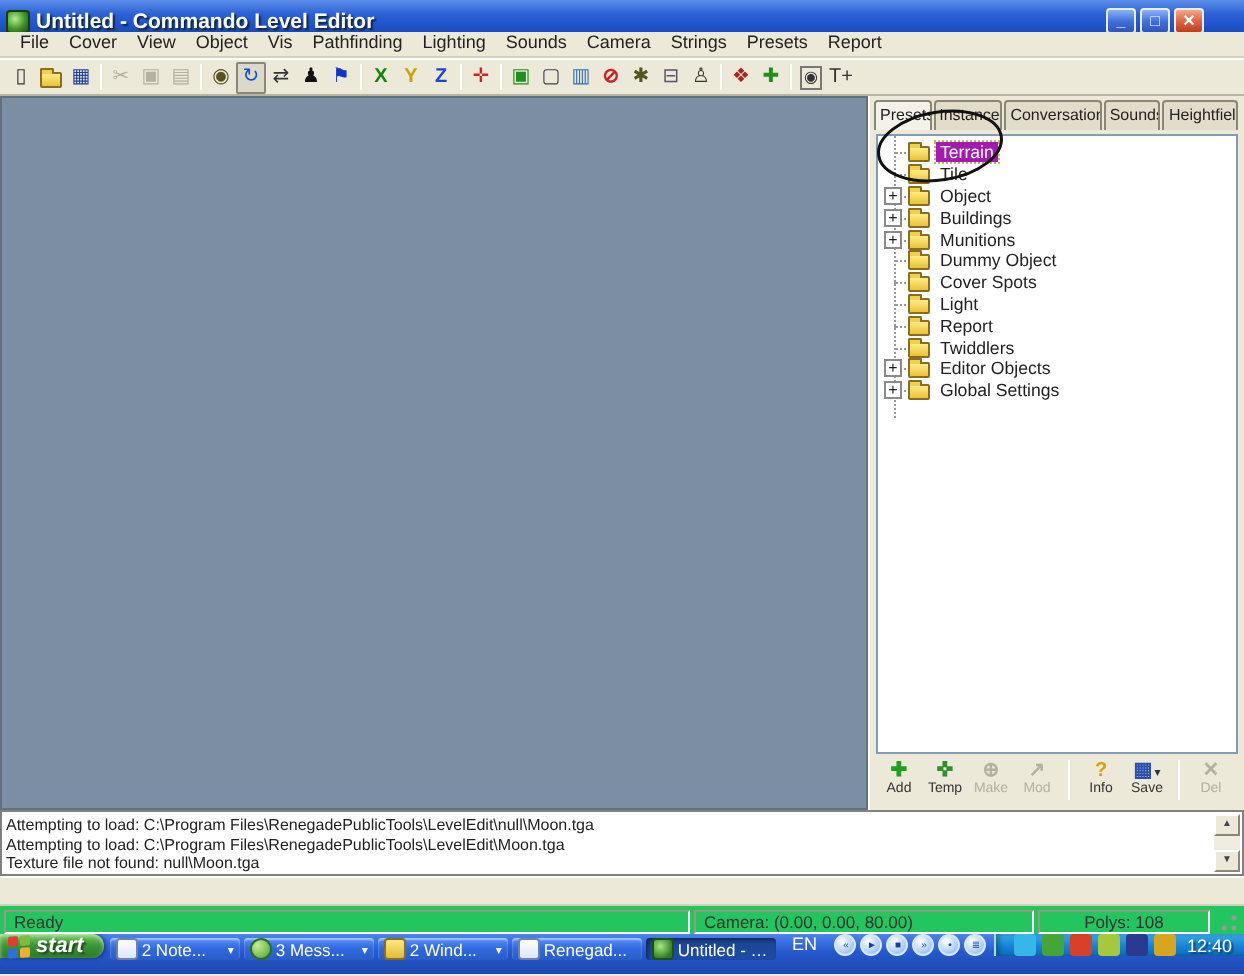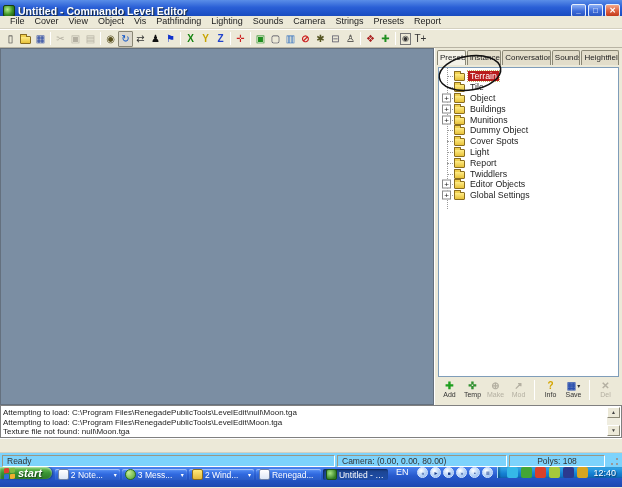--- a/index.html
+++ b/index.html
@@ -1,20 +1,20 @@
 <!DOCTYPE html>
 <html><head>
 <meta charset="utf-8">
 <style>
   *{margin:0;padding:0;box-sizing:border-box}
   html,body{width:622px;height:488px;overflow:hidden}
   #screen{position:relative;width:622px;height:488px;background:#ece9d8;font-family:"Liberation Sans",sans-serif;color:#222;cursor:default;user-select:none}
 
   
-  .titlebar{position:absolute;top:0;left:0;right:0;height:21px;display:flex;align-items:center;padding:0 2px 0 2px;background:linear-gradient(180deg,#5a8ee8 0%,#2a5fd6 35%,#1b4fc4 70%,#123c9e 100%);color:#fff;font-weight:bold;font-size:10.5px;text-shadow:1px 1px 1px #123}
+  .titlebar{position:absolute;top:0;left:0;right:0;height:21px;display:flex;align-items:center;padding:0 20px 0 2px;background:linear-gradient(180deg,#5a8ee8 0%,#2a5fd6 35%,#1b4fc4 70%,#123c9e 100%);color:#fff;font-weight:bold;font-size:10.5px;text-shadow:1px 1px 1px #123}
   .app-icon{width:12px;height:12px;margin:0 3px 0 1px;border-radius:2px;background:radial-gradient(circle at 35% 35%,#b6ef8e,#3f9428 55%,#1a4f12);border:1px solid #1a3c10}
   .cap-btns{margin-left:auto;display:flex;gap:2px}
   .cap-btn{width:15px;height:13px;font-size:8px;line-height:11px;text-align:center;color:#fff;border:1px solid #e6eefc;border-radius:2px;background:linear-gradient(#8cb0f5,#3d6cda 55%,#2a56c0);text-shadow:none;font-weight:bold}
   .cap-btn.close{background:linear-gradient(#f5a888,#e06543 50%,#c23a1c)}
 
   
   .menubar{position:absolute;top:16px;left:0;right:0;height:13px;display:flex;align-items:flex-start;padding-left:5px;background:#ece9d8;border-bottom:1px solid #d4d0c0;font-size:9px}
   .menu-item{padding:0 5px;white-space:nowrap}
 
   
@@ -36,21 +36,21 @@
   .tab.active{background:#f4f2e8;position:relative;z-index:2}
   .tree-wrap{position:absolute;top:19px;left:3px;right:3px;bottom:28px;background:#fff;border:1px solid #7f9db9;overflow:hidden}
   .tree{position:relative;padding-top:3px;font-size:8.8px}
   .tree::before{content:"";position:absolute;left:8px;top:0;height:141px;border-left:1px dotted #9a9a9a}
   .tree-row{position:relative;display:flex;align-items:center;height:10.8px;padding-left:15px}
   .tree-row::before{content:"";position:absolute;left:8px;top:50%;width:6px;border-top:1px dotted #9a9a9a}
   .expander{position:absolute;left:3px;top:50%;transform:translateY(-50%);width:9px;height:9px;background:#fff;border:1px solid #8a8a8a;font-size:8px;line-height:7px;text-align:center;color:#222;z-index:2}
   .folder{position:relative;width:11px;height:8px;margin-top:2px;background:linear-gradient(#ffec85,#e8c23a);border:1px solid #8a6d1f;border-radius:1px;flex:0 0 auto}
   .folder::before{content:"";position:absolute;top:-3px;left:-1px;width:5px;height:2px;background:#f0d050;border:1px solid #8a6d1f;border-bottom:none;border-radius:1px 1px 0 0}
   .tree-label{margin-left:3px;padding:0 2px;white-space:nowrap}
-  .tree-row.selected .tree-label{background:#b91c1c;color:#fff;outline:1px dotted #c8b060}
+  .tree-row.selected .tree-label{background:#a21caf;color:#fff;outline:1px dotted #c8b060}
 
   
   .pbar{position:absolute;left:3px;right:3px;bottom:2px;height:25px;display:flex;align-items:flex-start;padding-top:2px}
   .pb{width:23px;display:flex;flex-direction:column;align-items:center;font-size:7px;color:#333;flex:0 0 auto}
   .pb-icorow{display:flex;align-items:center;height:11px}
   .pb-ico{font-size:10px;line-height:11px;font-weight:bold}
   .pb.disabled{color:#b4b0a2}
   .pb.disabled .pb-ico{color:#b4b0a2}
   .dd{font-size:6px;margin-left:1px;color:#333}
   .pb-sep{width:1px;height:20px;background:#b0ac9c;border-right:1px solid #fff;margin:0 4px;flex:0 0 auto}
@@ -58,25 +58,25 @@
   
   .annot{position:absolute;left:436px;top:52px;width:72px;height:42px;z-index:30;pointer-events:none}
 
   
   .log{position:absolute;top:405px;left:0;right:0;height:33px;background:#fff;border:1px solid #808080;padding:2px 16px 0 2px;font-size:8px;line-height:9.5px;overflow:hidden}
   .log-scroll{position:absolute;right:1px;top:1px;bottom:1px;width:13px;background:#efede0;display:flex;flex-direction:column;justify-content:space-between}
   .sb-btn{height:11px;border:1px solid;border-color:#fff #8a8775 #8a8775 #fff;background:#ece9d8;font-size:5px;line-height:9px;text-align:center;color:#444}
 
   
   .strip{position:absolute;top:438px;left:0;right:0;height:14px;background:#ece9d8;border-top:1px solid #fff}
-  .statusbar{position:absolute;top:452px;left:0;right:0;height:16px;background:#7dd3fc;border-top:1px solid #d4d0c0;display:flex;align-items:center;gap:2px;padding:1px 2px;font-size:8.5px;color:#333}
+  .statusbar{position:absolute;top:452px;left:0;right:0;height:16px;background:#22c55e;border-top:1px solid #d4d0c0;display:flex;align-items:center;gap:2px;padding:1px 2px;font-size:8.5px;color:#333}
   .sb-panel{height:12px;line-height:11px;padding:0 4px;border:1px solid;border-color:#9a9784 #fff #fff #9a9784;white-space:nowrap;overflow:hidden}
   .sb-ready{flex:1}
   .sb-cam{width:170px}
-  .sb-polys{width:96px;text-align:center}
+  .sb-polys{width:86px;text-align:center}
   .grip{width:13px;height:13px;background:
     radial-gradient(circle at 10px 10px,#999 1px,transparent 1.5px),
     radial-gradient(circle at 10px 5px,#999 1px,transparent 1.5px),
     radial-gradient(circle at 5px 10px,#999 1px,transparent 1.5px)}
 
   
   .taskbar{position:absolute;top:467px;left:0;right:0;height:20px;display:flex;align-items:flex-start;background:linear-gradient(#4a83ef,#2659cc 45%,#1d48b0);overflow:hidden}
   .start{flex:0 0 auto;display:flex;align-items:center;gap:3px;padding:0 10px 0 4px;border-radius:0 9px 9px 0;background:linear-gradient(#72ca5c,#3a9434 50%,#2c7a27);box-shadow:inset 0 1px 2px rgba(255,255,255,.55),1px 0 2px rgba(0,0,0,.4);color:#fff;font-size:11px;font-weight:bold;font-style:italic;text-shadow:1px 1px 1px #1c4a18}
   .xp-flag{width:11px;height:11px;display:grid;grid-template-columns:5px 5px;grid-template-rows:5px 5px;gap:1px;transform:skewY(-4deg)}
   .xp-flag div{border-radius:1px}

